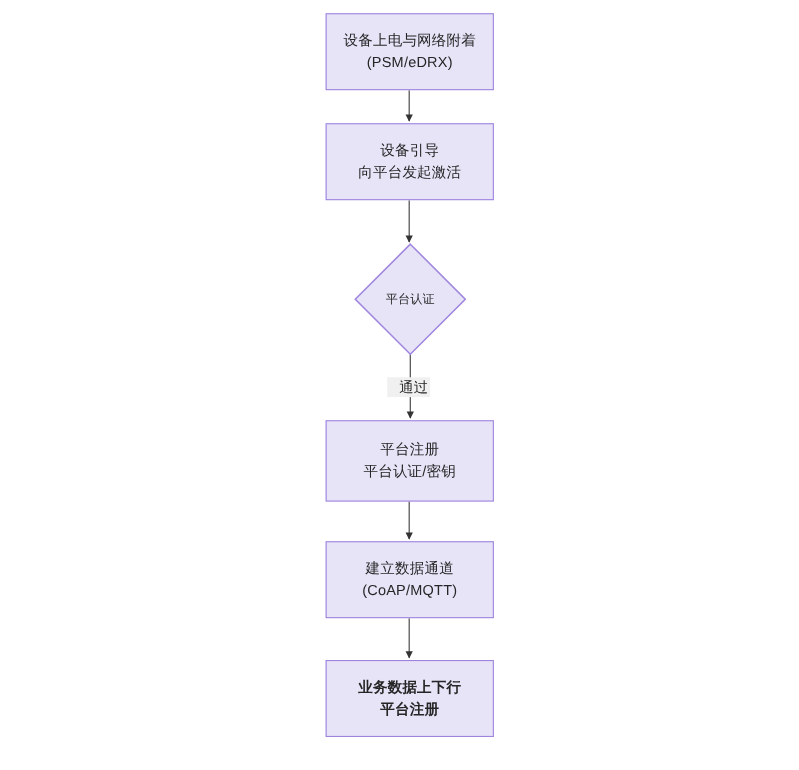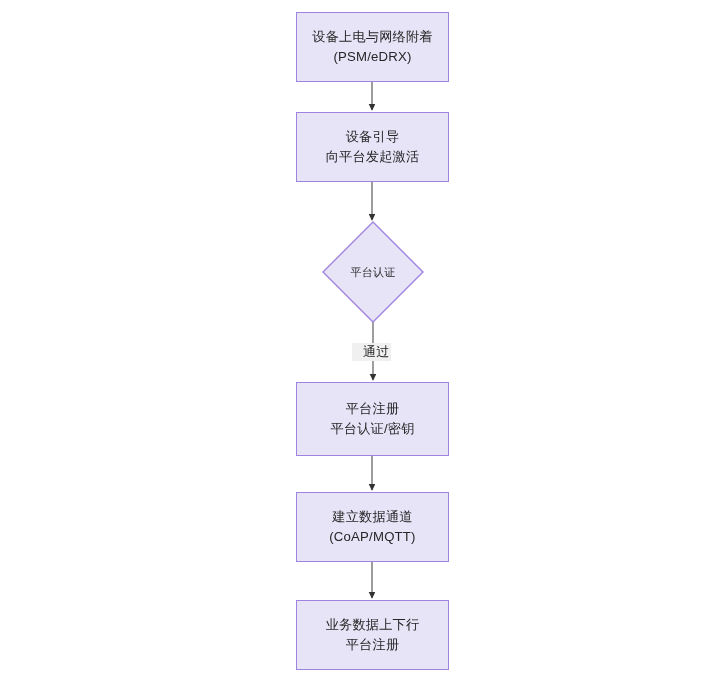--- a/index.html
+++ b/index.html
@@ -122,18 +122,18 @@
   <div class="node process" style="left:296px; top:382px; width:153px; height:74px;">
     <span class="line1">平台注册</span>
     <span class="line2">平台认证/密钥</span>
   </div>
 
   <div class="node process" style="left:296px; top:492px; width:153px; height:70px;">
     <span class="line1">建立数据通道</span>
     <span class="line2">(CoAP/MQTT)</span>
   </div>
 
-  <div class="node process" style="left:296px; top:600px; width:153px; height:70px;">
+  <div class="node process" style="left:296px; top:600px; width:153px; height:70px;font-weight:bold;">
     <span class="line1">业务数据上下行</span>
     <span class="line2">平台注册</span>
   </div>
 
 </div>
 
 </body></html>

